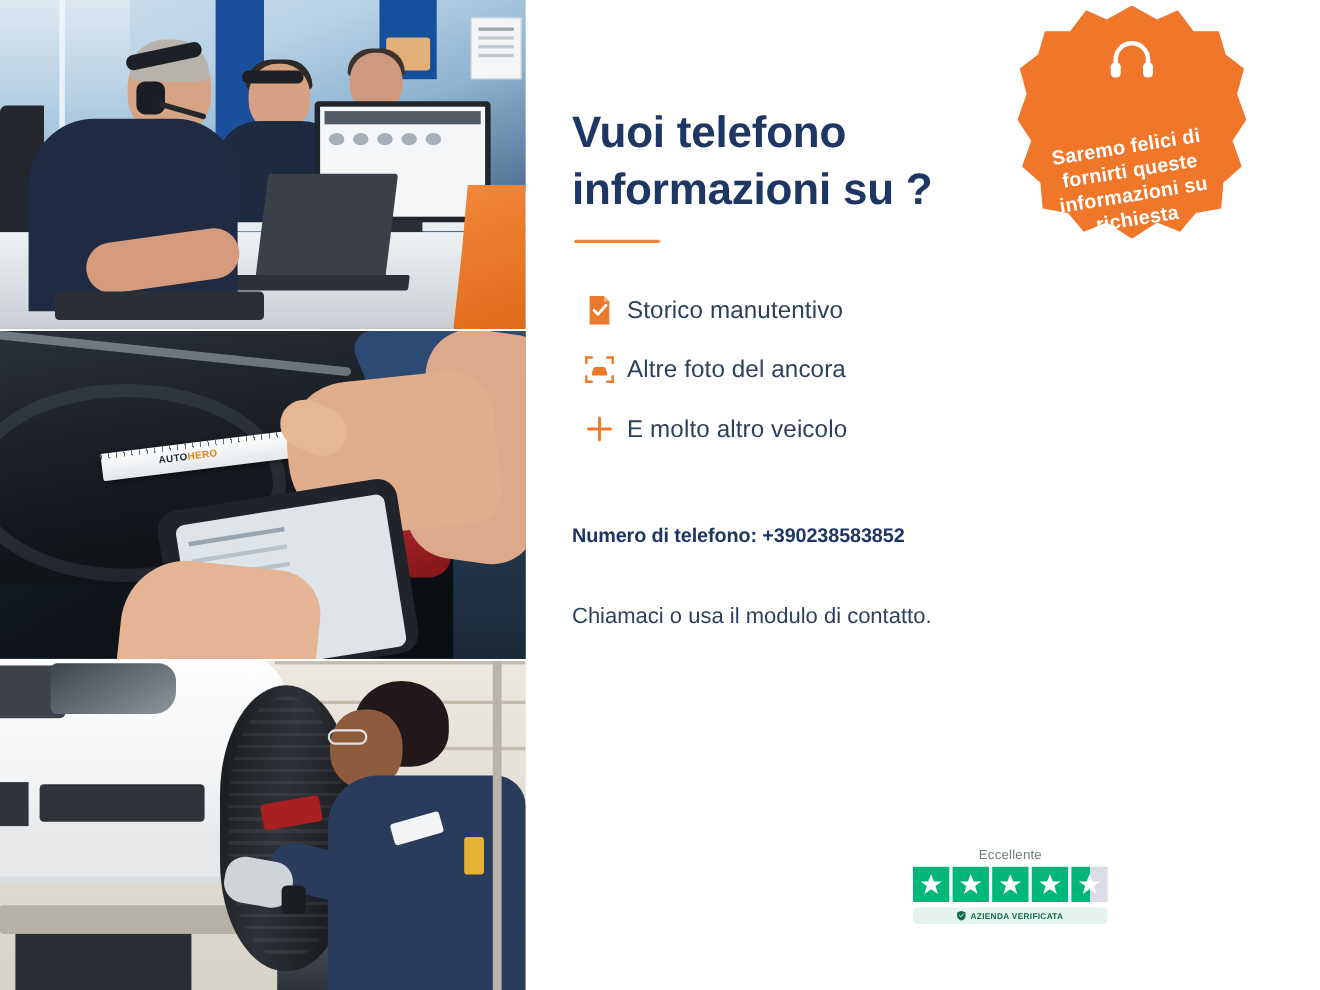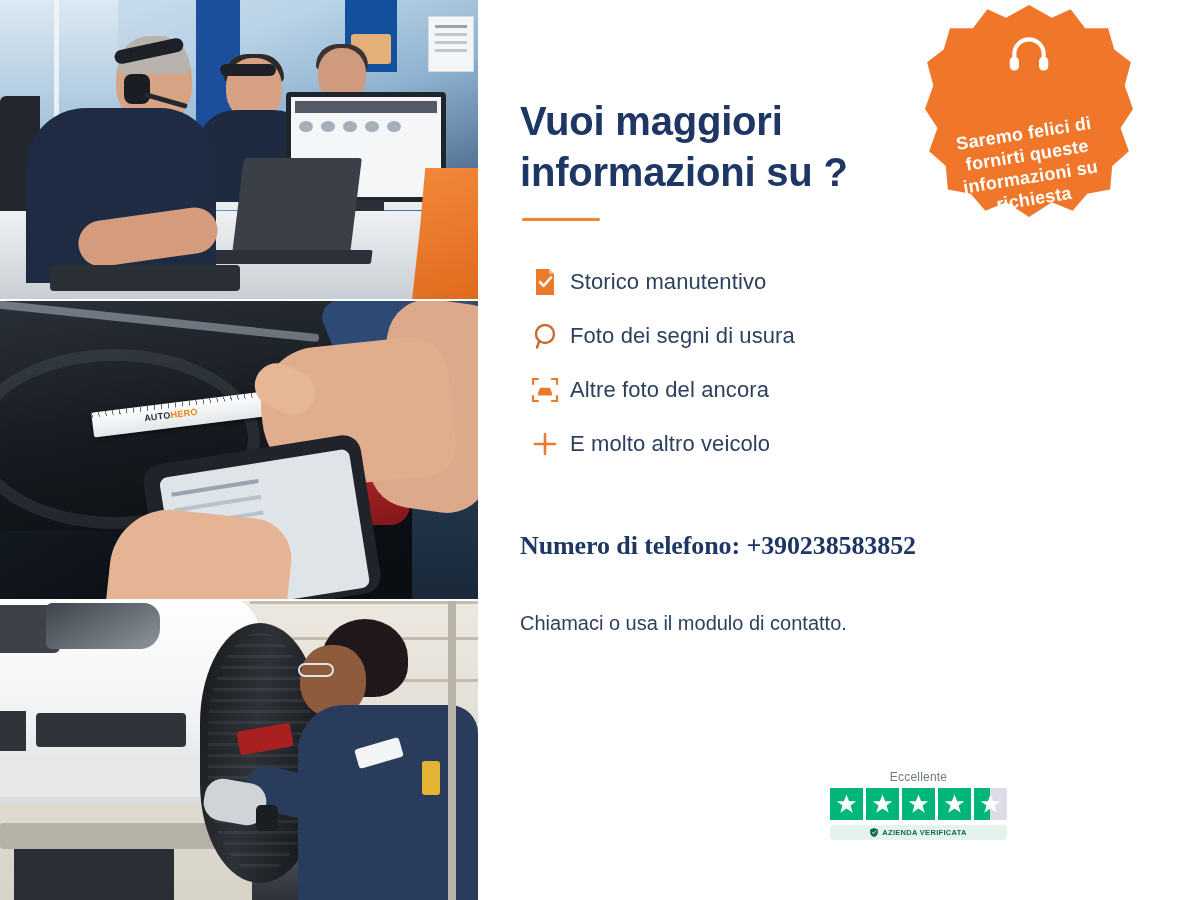--- a/index.html
+++ b/index.html
@@ -202,25 +202,24 @@
   }
   .feat .lbl {
     font-size: 22px;
     color: #2c3f5c;
     letter-spacing: .1px;
   }
 
   
   .contact { margin-top: 60px; }
   .phone {
-    font-size: 26px;
+    font-size: 18px;
     font-weight: 700;
     color: #1d3664;
     letter-spacing: -0.1px;
-    font-family: Liberation Serif, serif;
   }
   .sub {
     margin-top: 16px;
     font-size: 20px;
     line-height: 1.55;
     color: #2c3f5c;
   }
 
   
   .trust {
@@ -351,21 +350,21 @@
           <div class="watch"></div>
       </div>
       <div class="pole"></div>
       <div class="bottle"></div>
     </div>
   </div>
 
   <div class="content">
 
     <h1 class="headline">
-      <span>Vuoi maggiori</span><br>
+      <span>Vuoi telefono</span><br>
       <span>informazioni su ?</span>
     </h1>
     <div class="rule"></div>
 
     <div class="badge">
       <div class="blob"></div>
       <svg class="headset" viewBox="0 0 48 44">
         <path d="M8 28 V22 a16 16 0 0 1 32 0 v6" fill="none" stroke="#fff" stroke-width="4.5" stroke-linecap="round"></path>
         <rect x="3" y="25" width="10" height="15" rx="4.5" fill="#fff"></rect>
         <rect x="35" y="25" width="10" height="15" rx="4.5" fill="#fff"></rect>
@@ -380,29 +379,20 @@
           <svg width="24" height="28" viewBox="0 0 24 28">
             <path d="M3 1 h13 l5 5 v21 H3 Z" fill="#ec7a2c"></path>
             <path d="M16 1 v5 h5 Z" fill="#f7b184"></path>
             <path d="M7 14 l3.6 3.8 L18 9.5" fill="none" stroke="#fff" stroke-width="2.6" stroke-linecap="round" stroke-linejoin="round"></path>
           </svg>
         </span>
         <span class="lbl">Storico manutentivo</span>
       </div>
 
 
-      <div class="feat">
-        <span class="ic">
-          <svg width="26" height="28" viewBox="0 0 26 28">
-            <circle cx="13" cy="12" r="9" fill="none" stroke="#c96a2e" stroke-width="2.4"></circle>
-            <path d="M7.2 19 L5 25.5" fill="none" stroke="#c96a2e" stroke-width="2.4" stroke-linecap="round"></path>
-          </svg>
-        </span>
-        <span class="lbl">Foto dei segni di usura</span>
-      </div>
 
       <div class="feat">
         <span class="ic">
           <svg width="28" height="28" viewBox="0 0 28 28">
             <g stroke="#ec7a2c" stroke-width="2.2" fill="none" stroke-linecap="round">
               <path d="M2 8 V3 h5"></path>
                 <path d="M26 8 V3 h-5"></path>
               <path d="M2 20 v5 h5"></path>
                 <path d="M26 20 v5 h-5"></path>
             </g>

